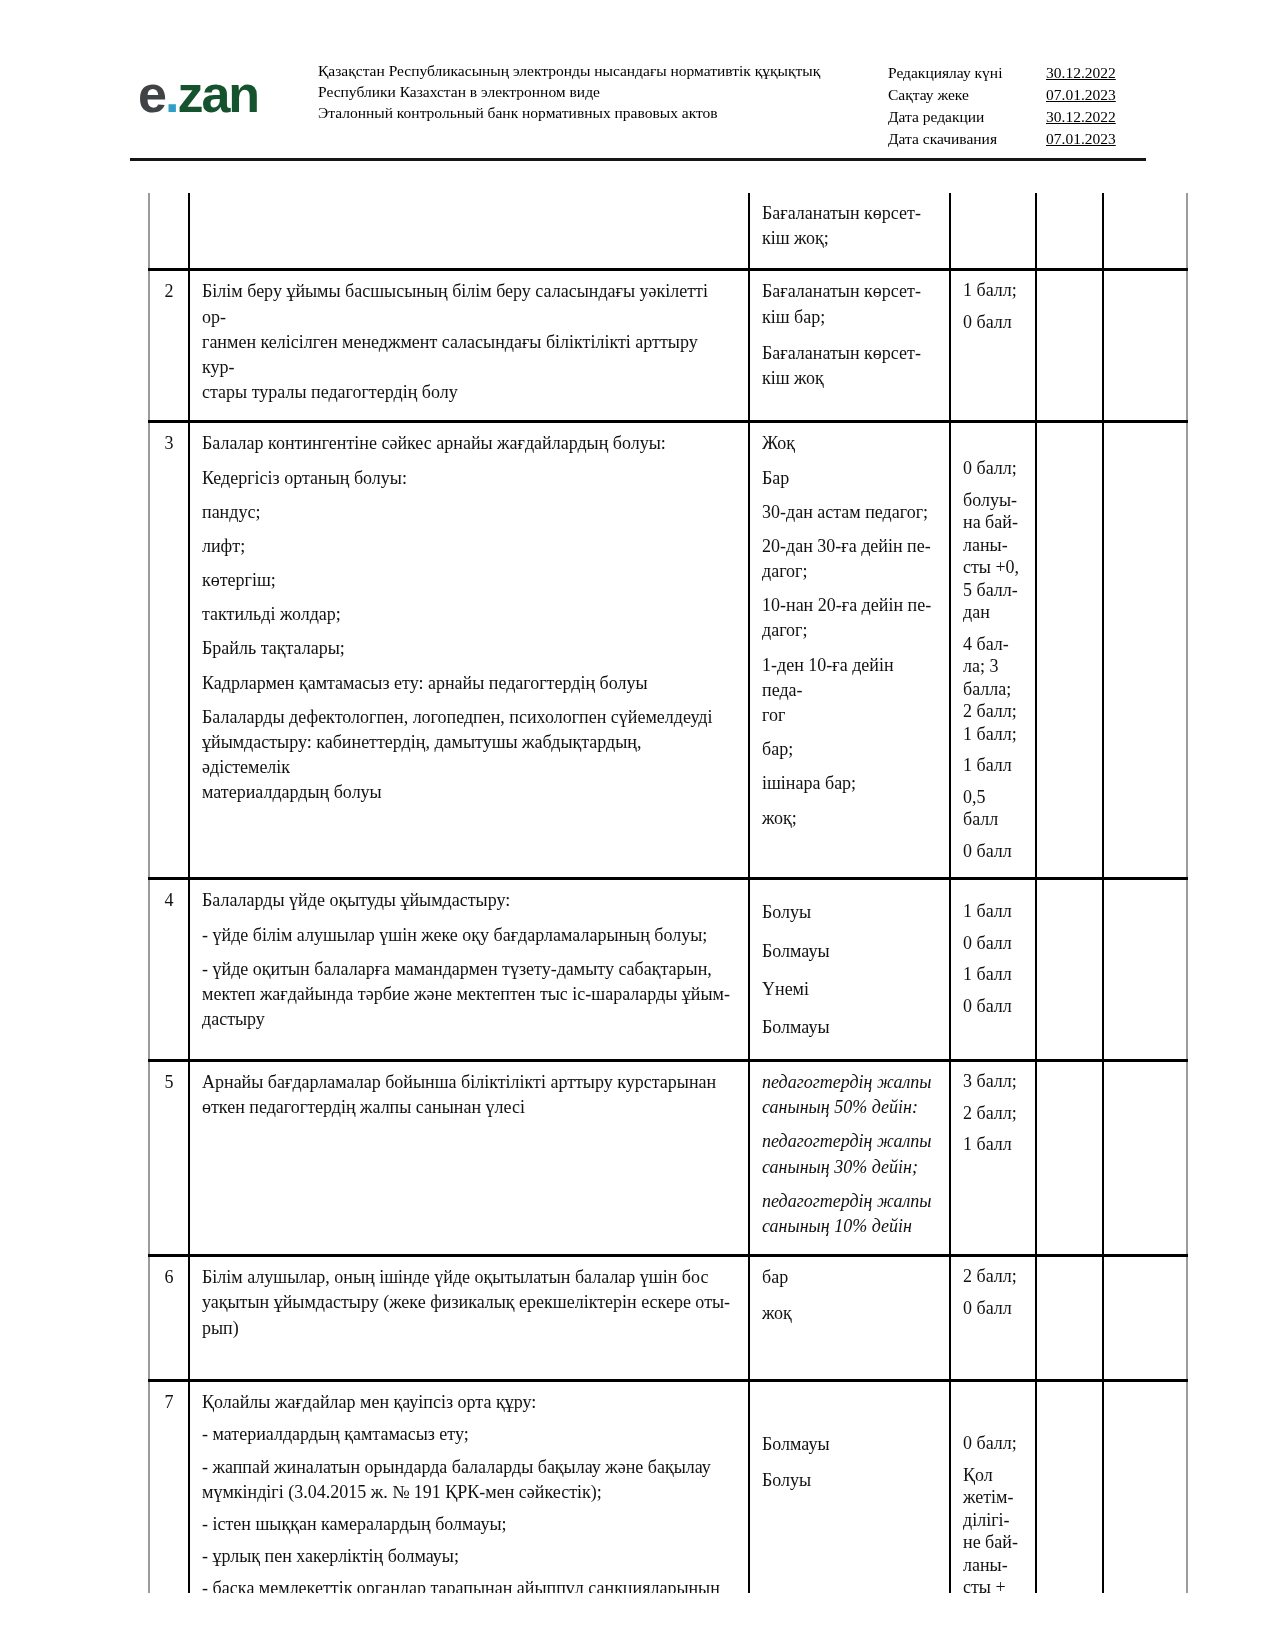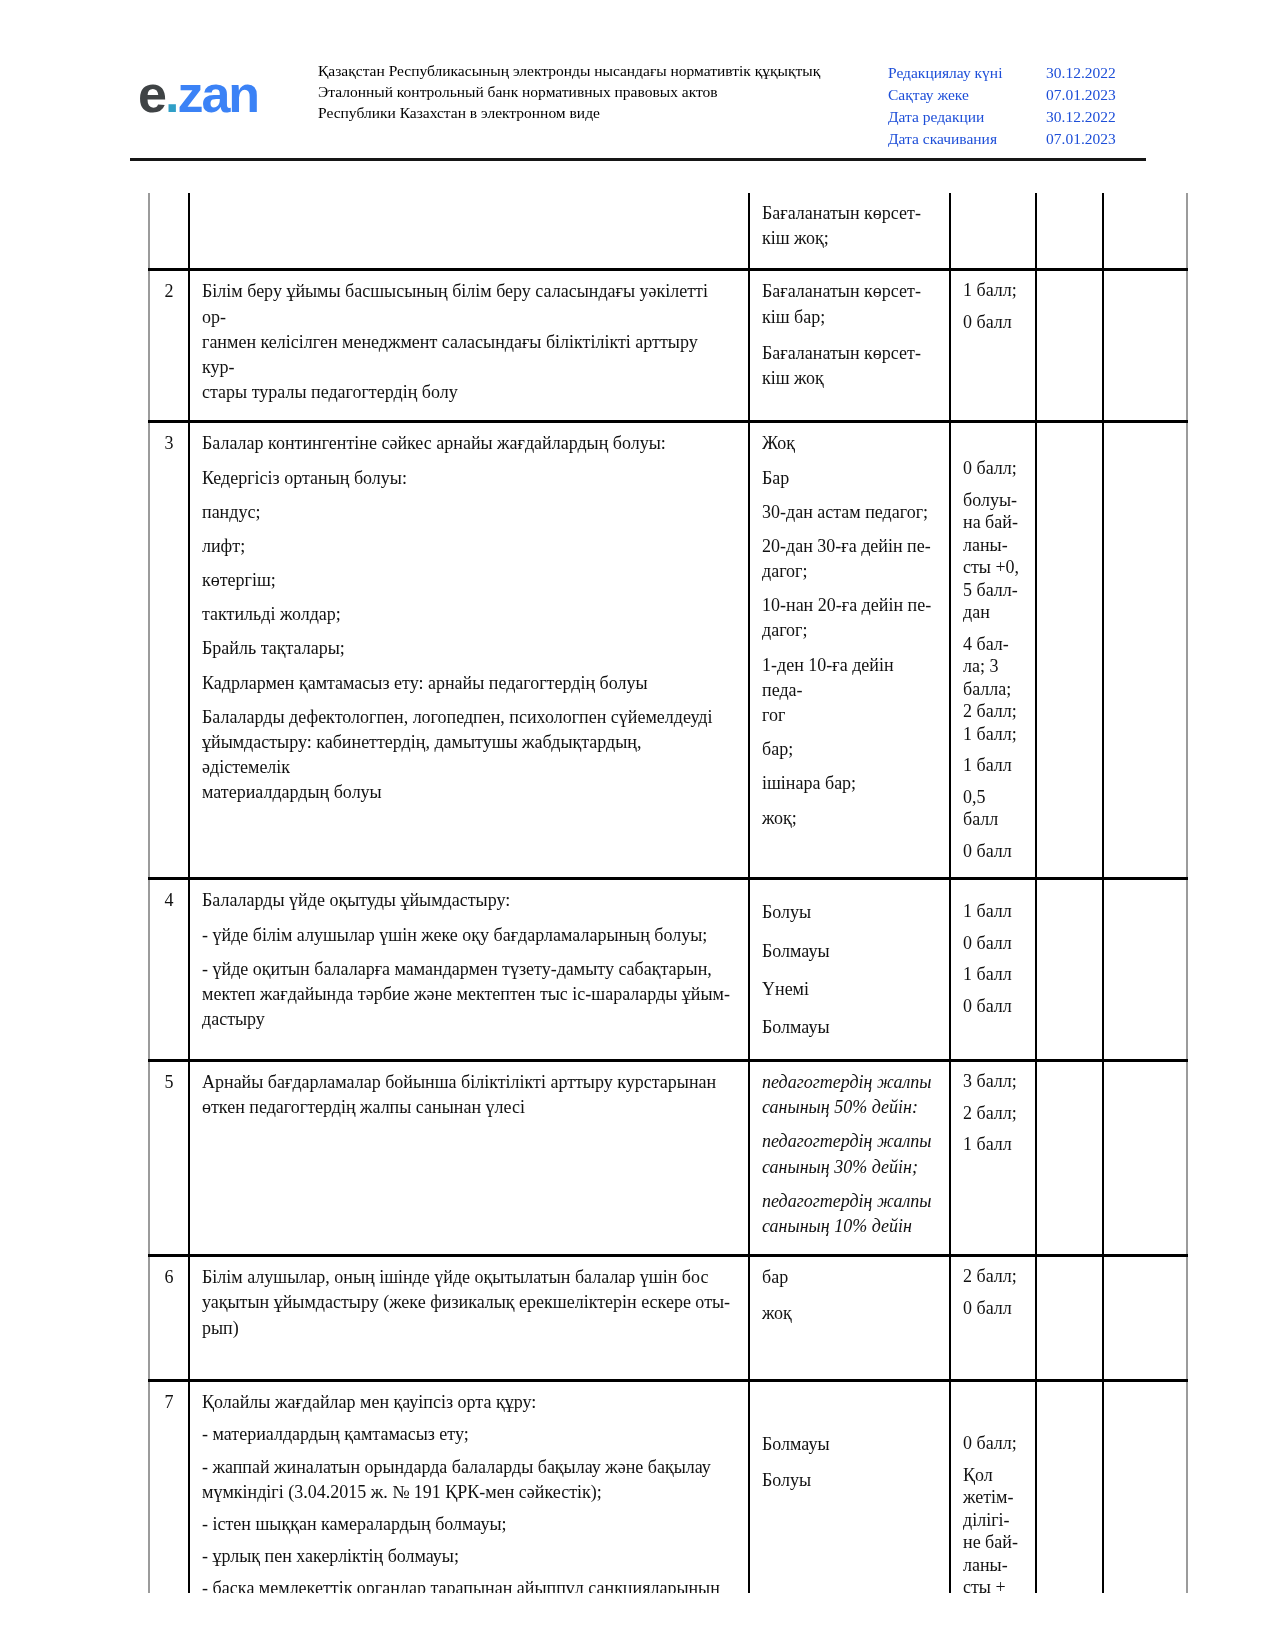--- a/index.html
+++ b/index.html
@@ -4,27 +4,27 @@
 <style>
   html,body{margin:0;padding:0;background:#ffffff;}
   .page{position:relative;width:1275px;height:1650px;background:#fff;overflow:hidden;
         font-family:"Liberation Serif", serif;color:#111;}
 
   
   .logo{position:absolute;left:138px;top:68px;font-family:"Liberation Sans",sans-serif;
         font-weight:bold;font-size:52px;letter-spacing:-2px;line-height:1;}
   .logo-e{color:#3f4345;}
   .logo-dot{color:#2f9fc7;}
-  .logo-zan{color:#3b82f6;}
+  .logo-zan{color:#14532d;}
 
   .header-text{position:absolute;left:318px;top:60px;font-size:15.5px;line-height:21px;color:#000;}
-  .dates{position:absolute;left:888px;top:62px;font-size:15.5px;line-height:22px;color:#1d4ed8;}
+  .dates{position:absolute;left:888px;top:62px;font-size:15.5px;line-height:22px;color:#000000;}
   .dates .row{display:flex;}
   .dates .lbl{width:158px;}
-  .dates .val{width:90px;}
+  .dates .val{width:90px;text-decoration:underline;}
 
   .rule{position:absolute;left:130px;top:158px;width:1016px;height:3px;background:#161616;}
 
   
   .table-wrap{position:absolute;left:148px;top:193px;width:1040px;height:1400px;overflow:hidden;}
   table.main{border-collapse:collapse;table-layout:fixed;width:1038px;font-size:18px;}
   table.main tr{border-top:3px solid #000;}
   table.main tr.r0{border-top:none;}
   table.main td{border:2px solid #000;vertical-align:top;padding:8px 14px 6px 12px;overflow:hidden;}
   table.main tr.r0 td{border-top:none;}
@@ -57,22 +57,22 @@
 </style>
 </head>
 <body>
 
 <div class="page">
 
   <div class="logo"><span class="logo-e">e</span><span class="logo-dot">.</span><span class="logo-zan">zan</span></div>
 
   <div class="header-text">
     <div>Қазақстан Республикасының электронды нысандағы нормативтік құқықтық</div>
+    <div>Республики Казахстан в электронном виде</div>
     <div>Эталонный контрольный банк нормативных правовых актов</div>
-    <div>Республики Казахстан в электронном виде</div>
   </div>
 
   <div class="dates">
     <div class="row">
       <span class="lbl">Редакциялау күні</span>
       <span class="val">30.12.2022</span>
     </div>
     <div class="row">
       <span class="lbl">Сақтау жеке</span>
       <span class="val">07.01.2023</span>

